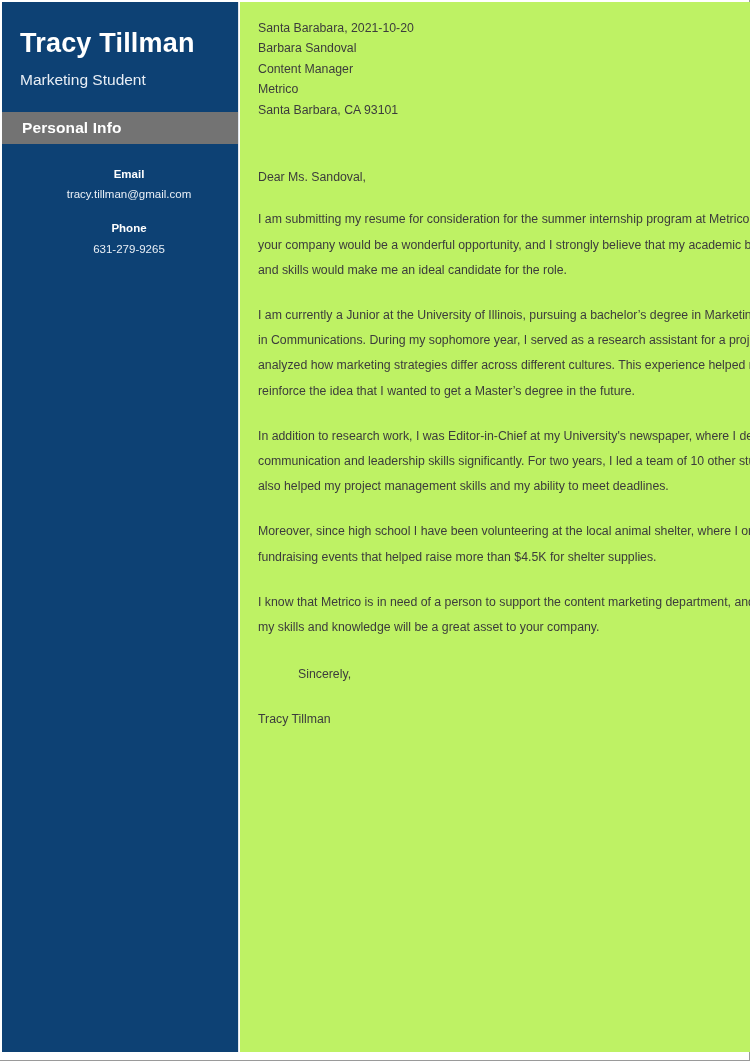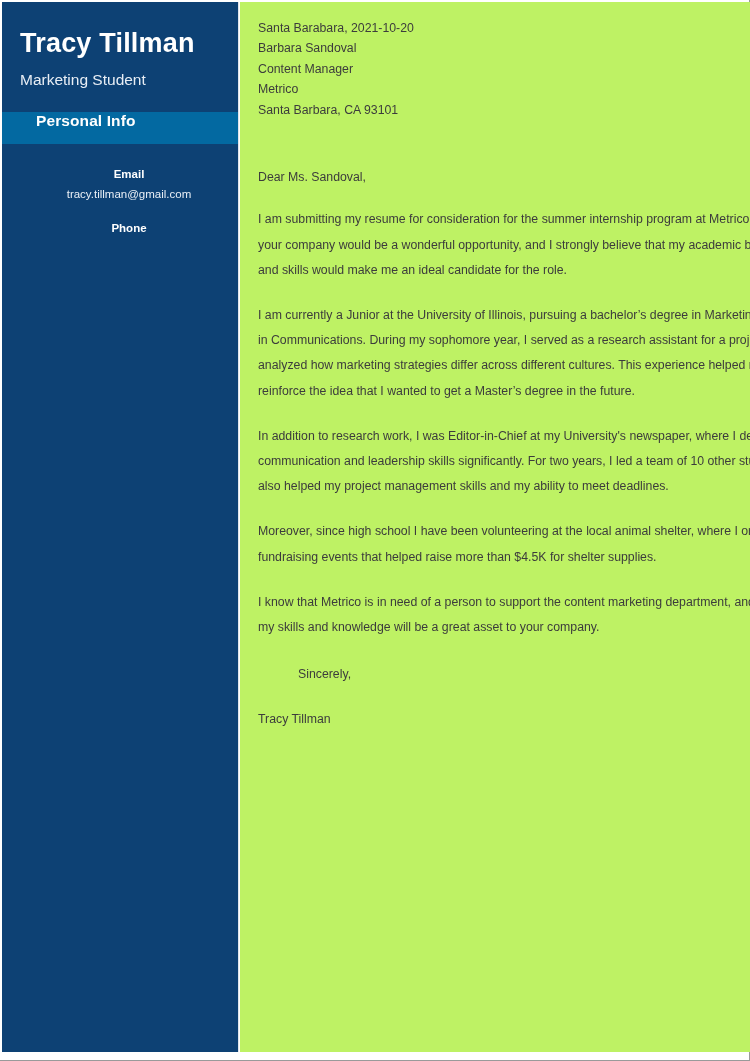--- a/index.html
+++ b/index.html
@@ -60,25 +60,25 @@
     color: #e8eef5;
     font-size: 15.5px;
     font-weight: normal;
     line-height: 1.2;
     padding: 12px 4px 0 18px;
     margin: 0;
   }
 
   .section-band {
     margin-top: 23px;
-    background: #0369a1;
+    background: #737373;
     height: 32px;
     display: flex;
-    align-items: flex-start;
-    padding-left: 34px;
+    align-items: center;
+    padding-left: 20px;
     box-sizing: border-box;
   }
   .section-band-title {
     color: #ffffff;
     font-size: 15.5px;
     font-weight: bold;
     letter-spacing: 0.1px;
   }
 
   .contact-list {
@@ -168,20 +168,21 @@
     </div>
 
     <div class="contact-list">
       <div class="contact-block">
         <div class="contact-label">Email</div>
         <div class="contact-value">tracy.tillman@gmail.com</div>
       </div>
 
       <div class="contact-block">
         <div class="contact-label">Phone</div>
+        <div class="contact-value">631-279-9265</div>
       </div>
     </div>
   </aside>
 
   <main class="letter">
 
     <div class="addr-block">
       <div class="addr-line">Santa Barabara, 2021-10-20</div>
       <div class="addr-line">Barbara Sandoval</div>
       <div class="addr-line">Content Manager</div>

